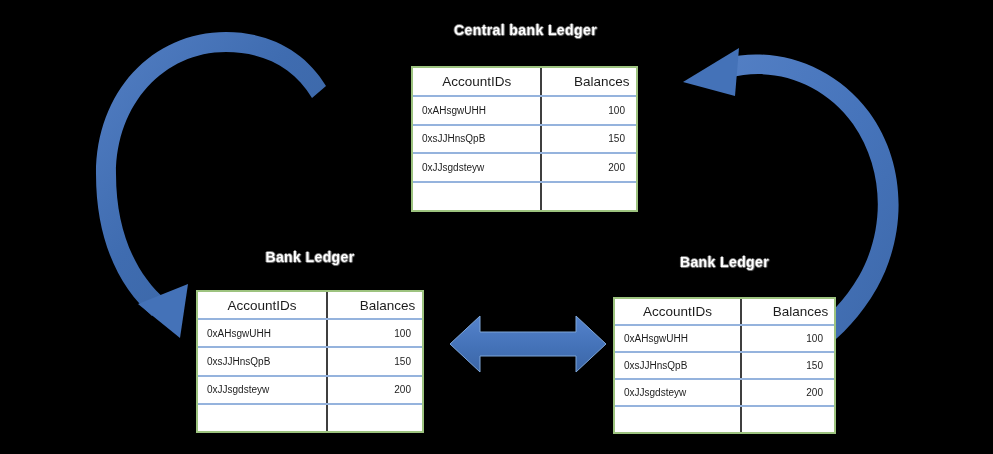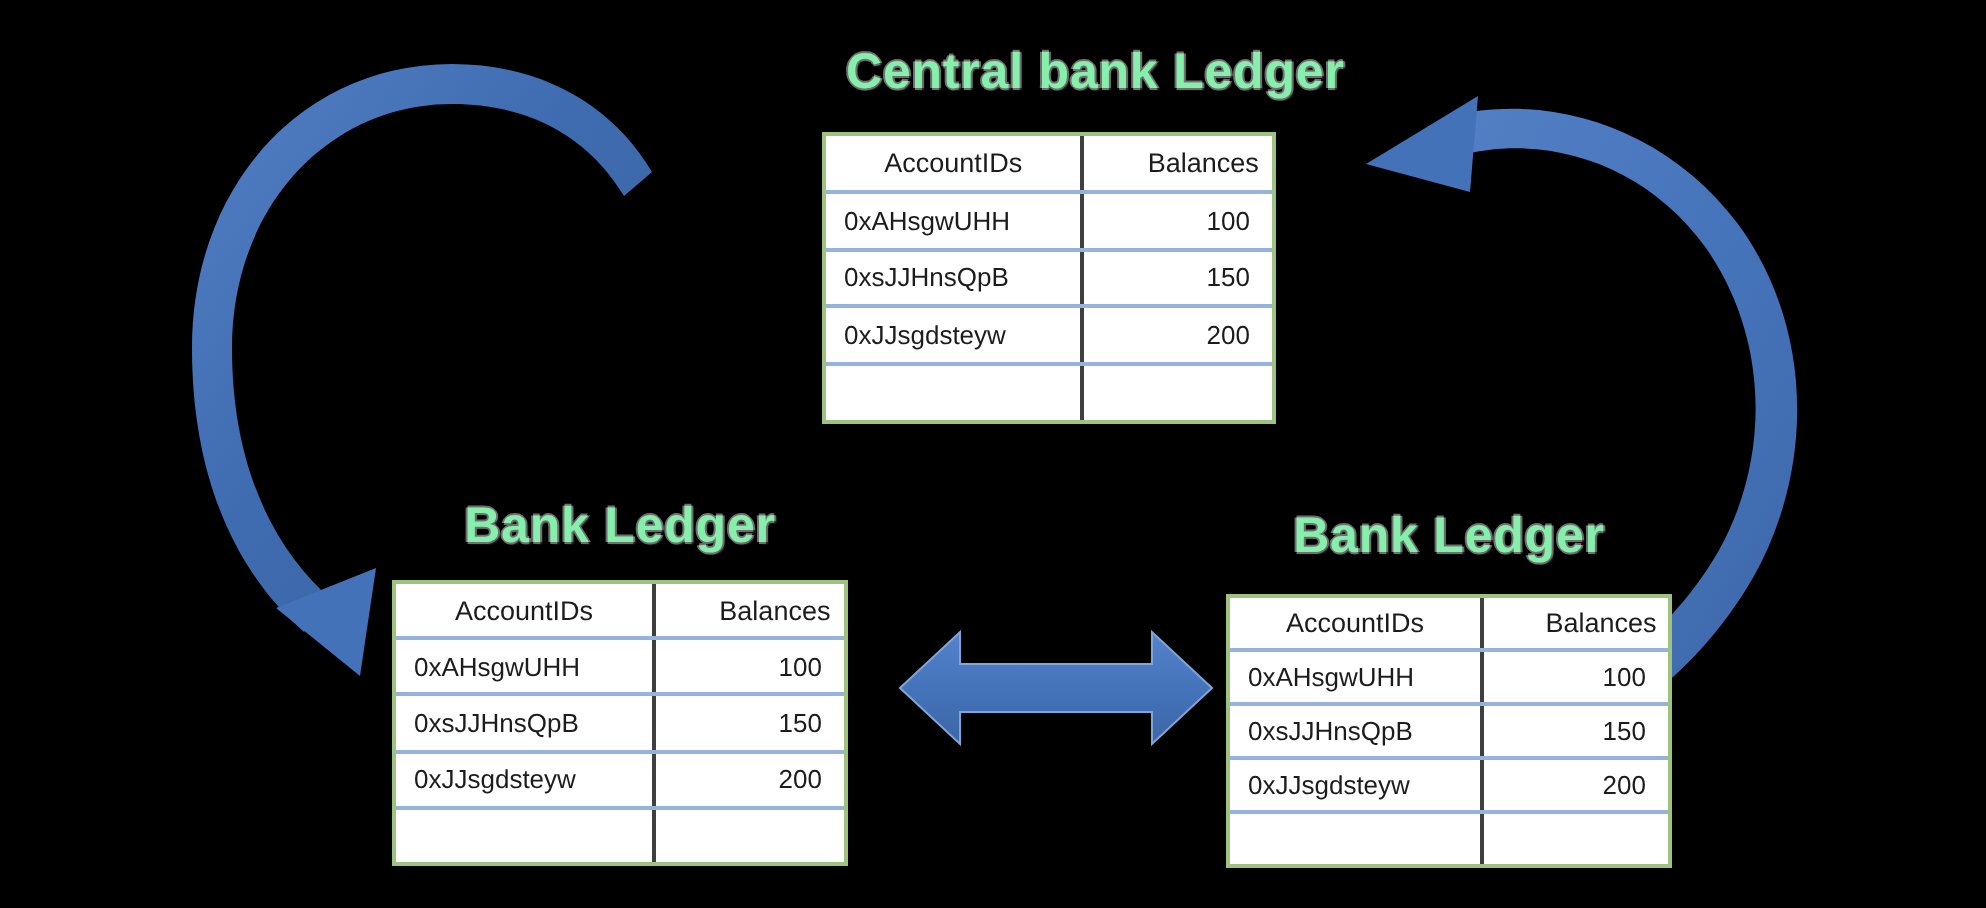--- a/index.html
+++ b/index.html
@@ -14,24 +14,24 @@
     position: relative;
     width: 993px;
     height: 454px;
     background: #000000;
     overflow: hidden;
   }
 
   
   .ledger-title {
     position: absolute;
-    color: #86efac;
+    color: #ffffff;
     font-family: "Liberation Sans", sans-serif;
     font-weight: bold;
-    font-size: 25px;
+    font-size: 14px;
     letter-spacing: 0.4px;
     white-space: nowrap;
     text-shadow:
        1px 0 0 #6f6f6f,
       -1px 0 0 #6f6f6f,
        0 1px 0 #6f6f6f,
        0 -1px 0 #6f6f6f,
        1px 1px 1px #3a3a3a;
   }
   #title-central { left: 423px; top: 22px; width: 205px; text-align: center; }
@@ -65,21 +65,21 @@
     border-bottom: 2px solid #95b3dd;
   }
   .lrow.last-row {
     border-bottom: none;
   }
   .lcell {
     box-sizing: border-box;
     display: flex;
     align-items: center;
     font-family: "Liberation Sans", sans-serif;
-    font-size: 13px;
+    font-size: 10px;
     color: #1c1c1c;
     overflow: hidden;
     white-space: nowrap;
   }
   .lcell.col-acct {
     width: 58%;
     border-right: 2px solid #3f3f3f;
     padding-left: 9px;
     justify-content: flex-start;
   }

